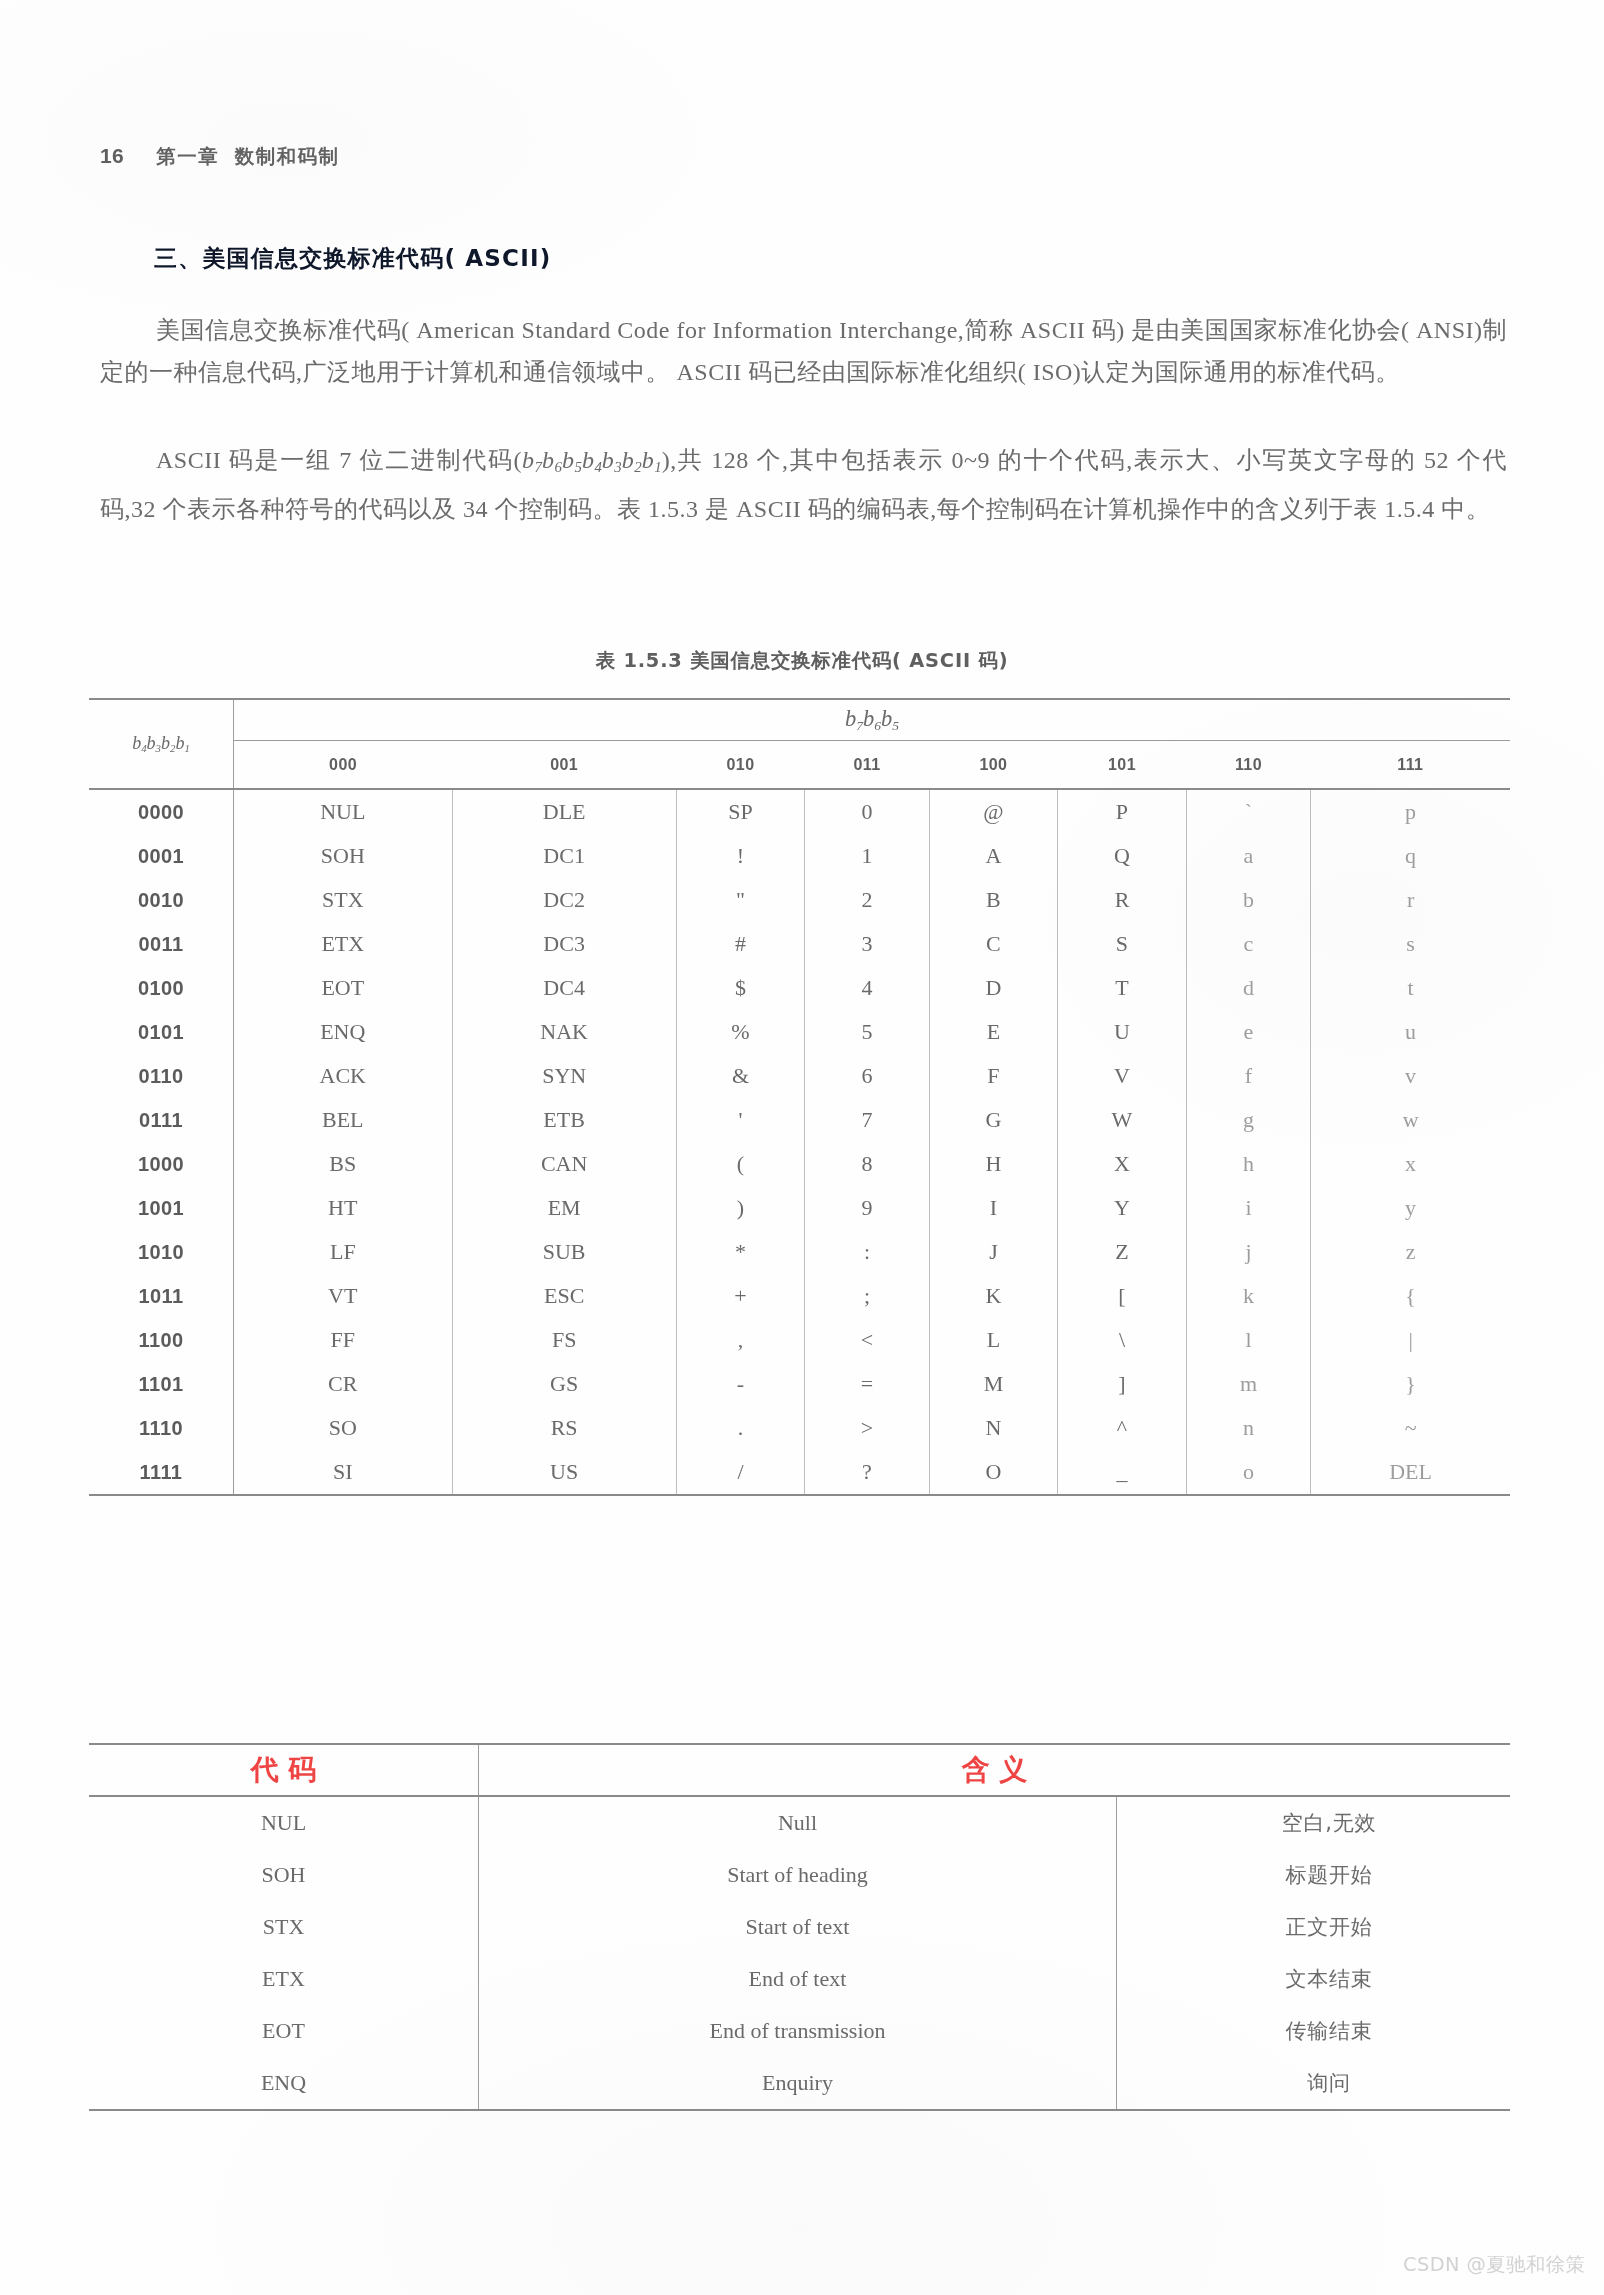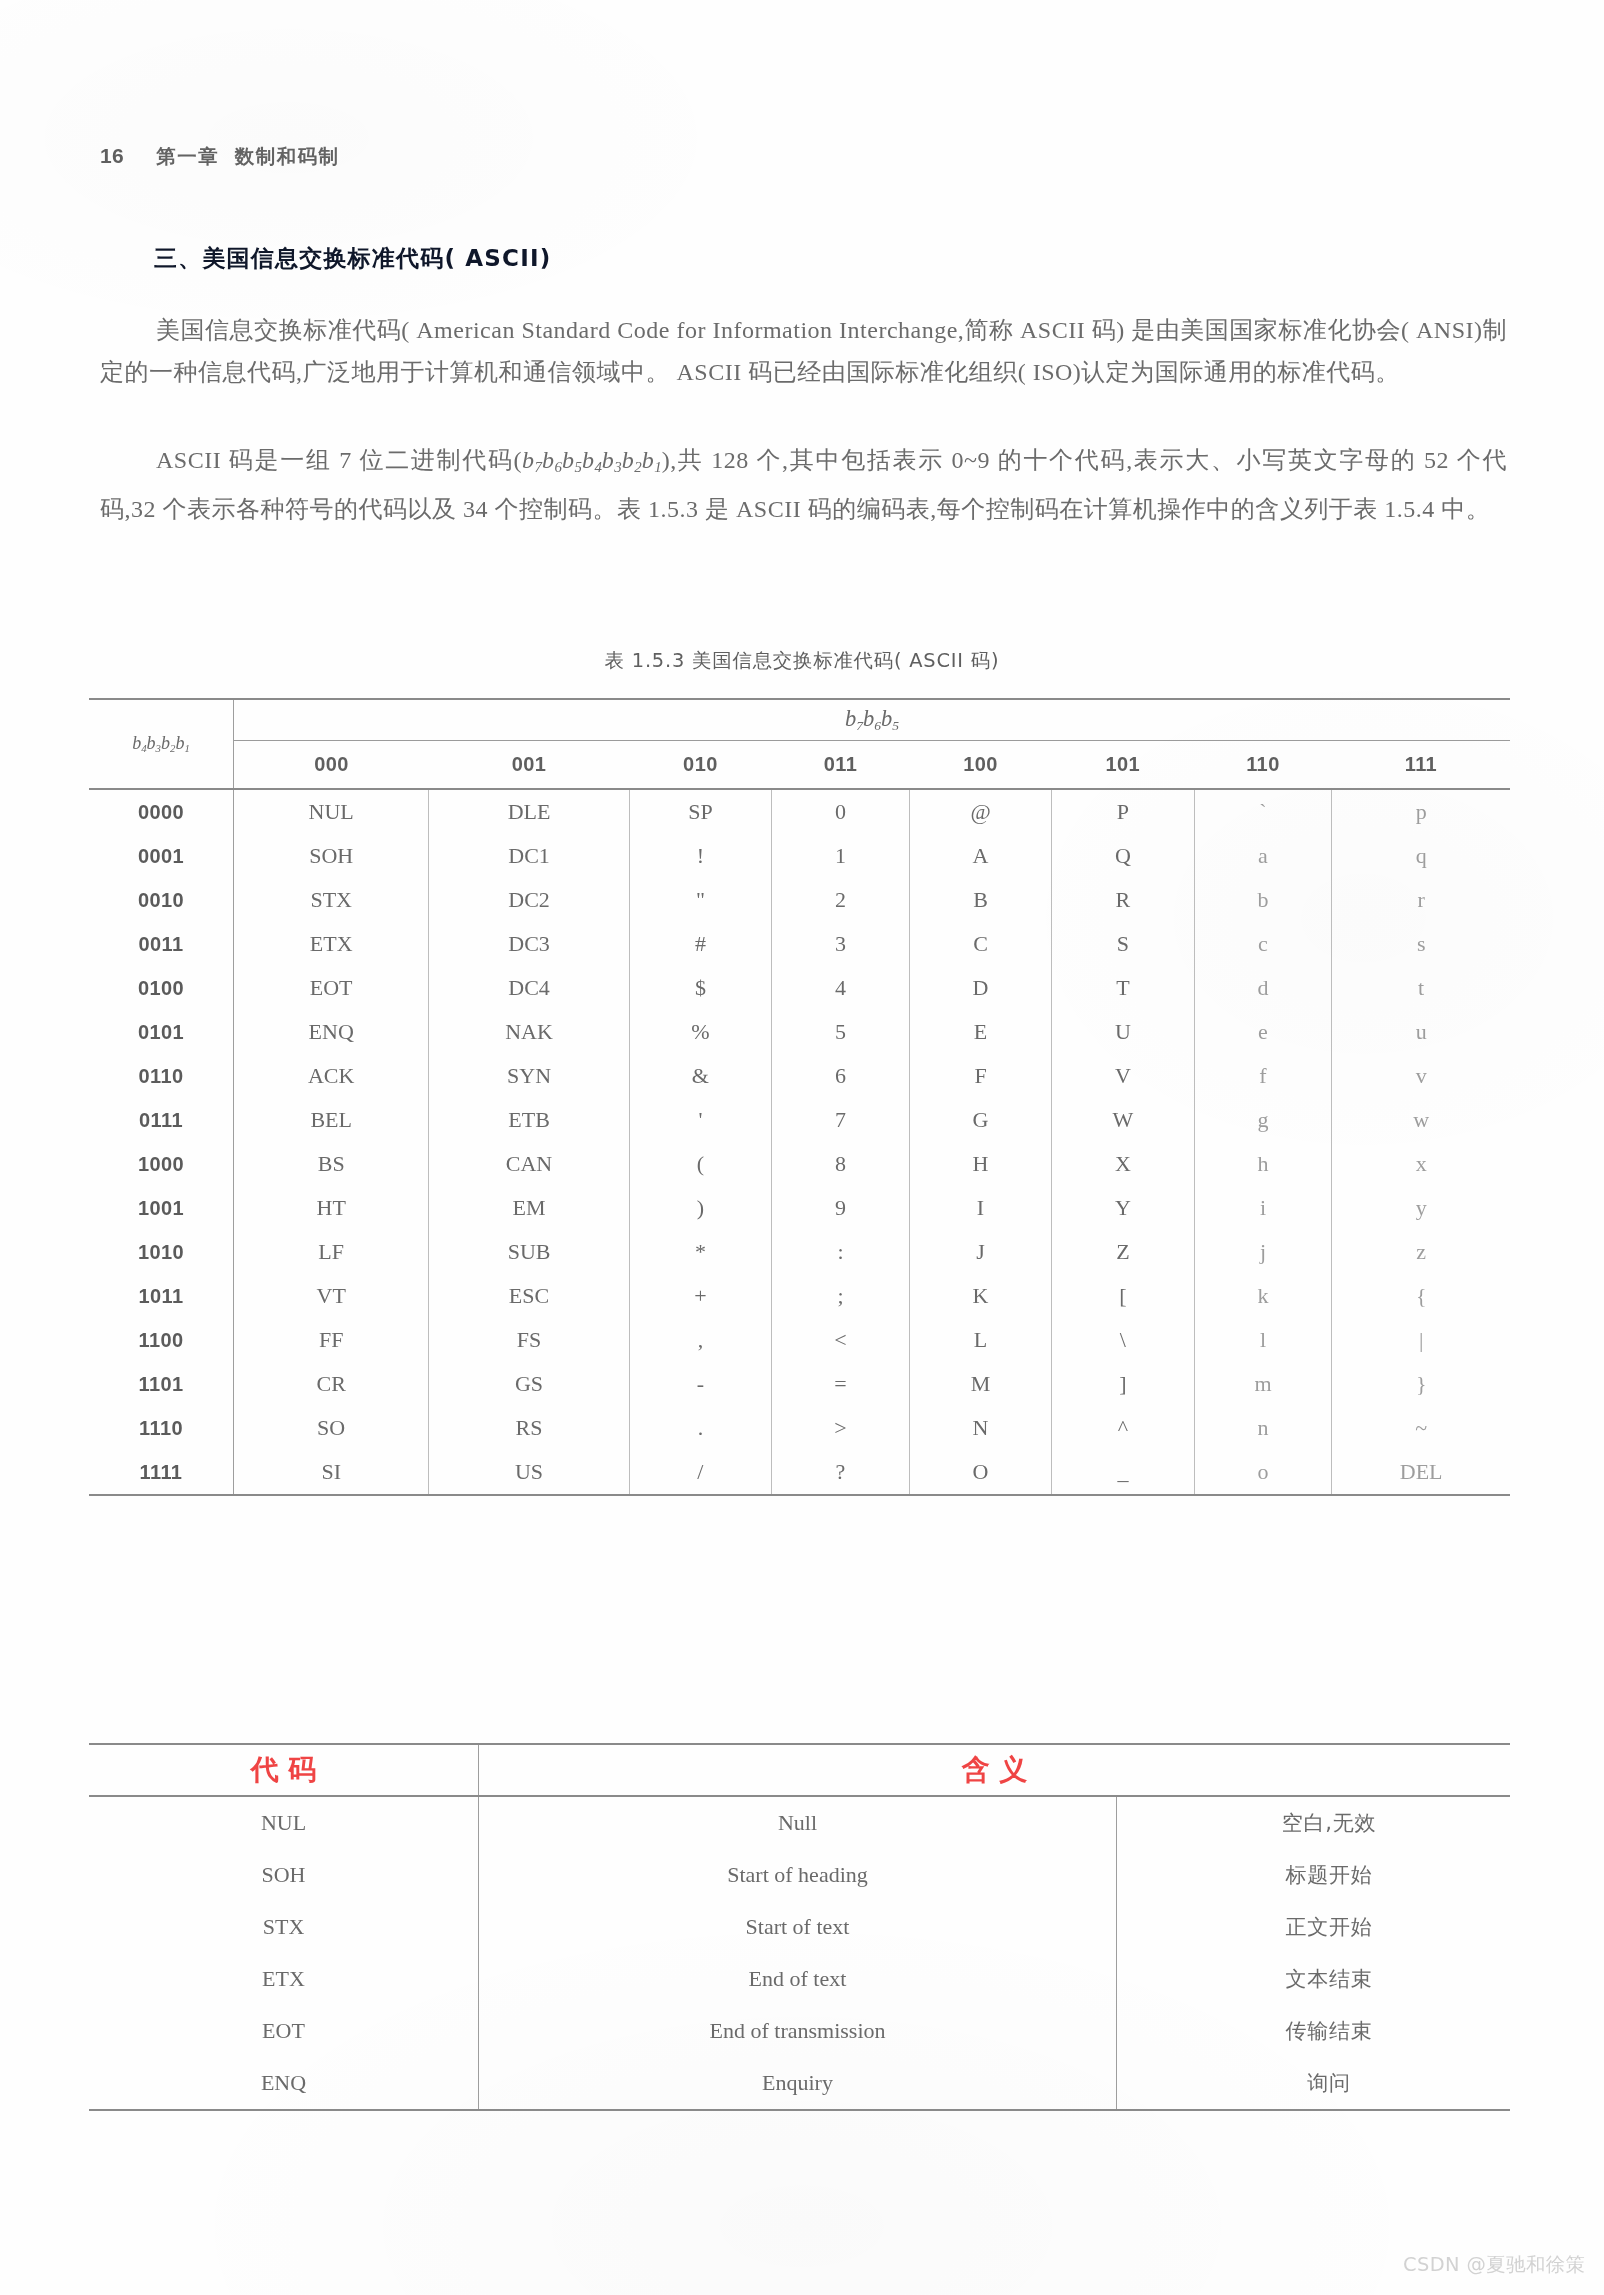--- a/index.html
+++ b/index.html
@@ -91,21 +91,21 @@
   .para i { font-style: italic; }
   #para1 { top: 309px; }
   #para2 { top: 439px; }
 
   
   .table-caption {
     position: absolute;
     width: 100%;
     text-align: center;
     font-family: "DejaVu Sans", "Liberation Sans", sans-serif;
-    font-weight: 400;
+    font-weight: 700;
     font-size: 19.4px;
     letter-spacing: 0.8px;
     color: #5f5f5f;
   }
   #cap-153 { top: 647px; }
   #cap-154 { top: 1693px; }
 
   
   .ascii-table {
     position: absolute;
@@ -131,21 +131,21 @@
   }
   .ascii-table .hdr-group {
     height: 40px;
     font-size: 22.5px;
     font-style: italic;
   }
   .ascii-table .hdr-bits {
     height: 47px;
     font-family: "Liberation Sans", "DejaVu Sans", sans-serif;
     font-weight: 700;
-    font-size: 20px;
+    font-size: 16px;
     letter-spacing: 0.4px;
     color: #5f5f5f;
   }
   .ascii-table .rowlabel-stack {
     font-size: 18px;
     font-style: italic;
     line-height: 1;
   }
   .ascii-table sub {
     font-size: .6em;

